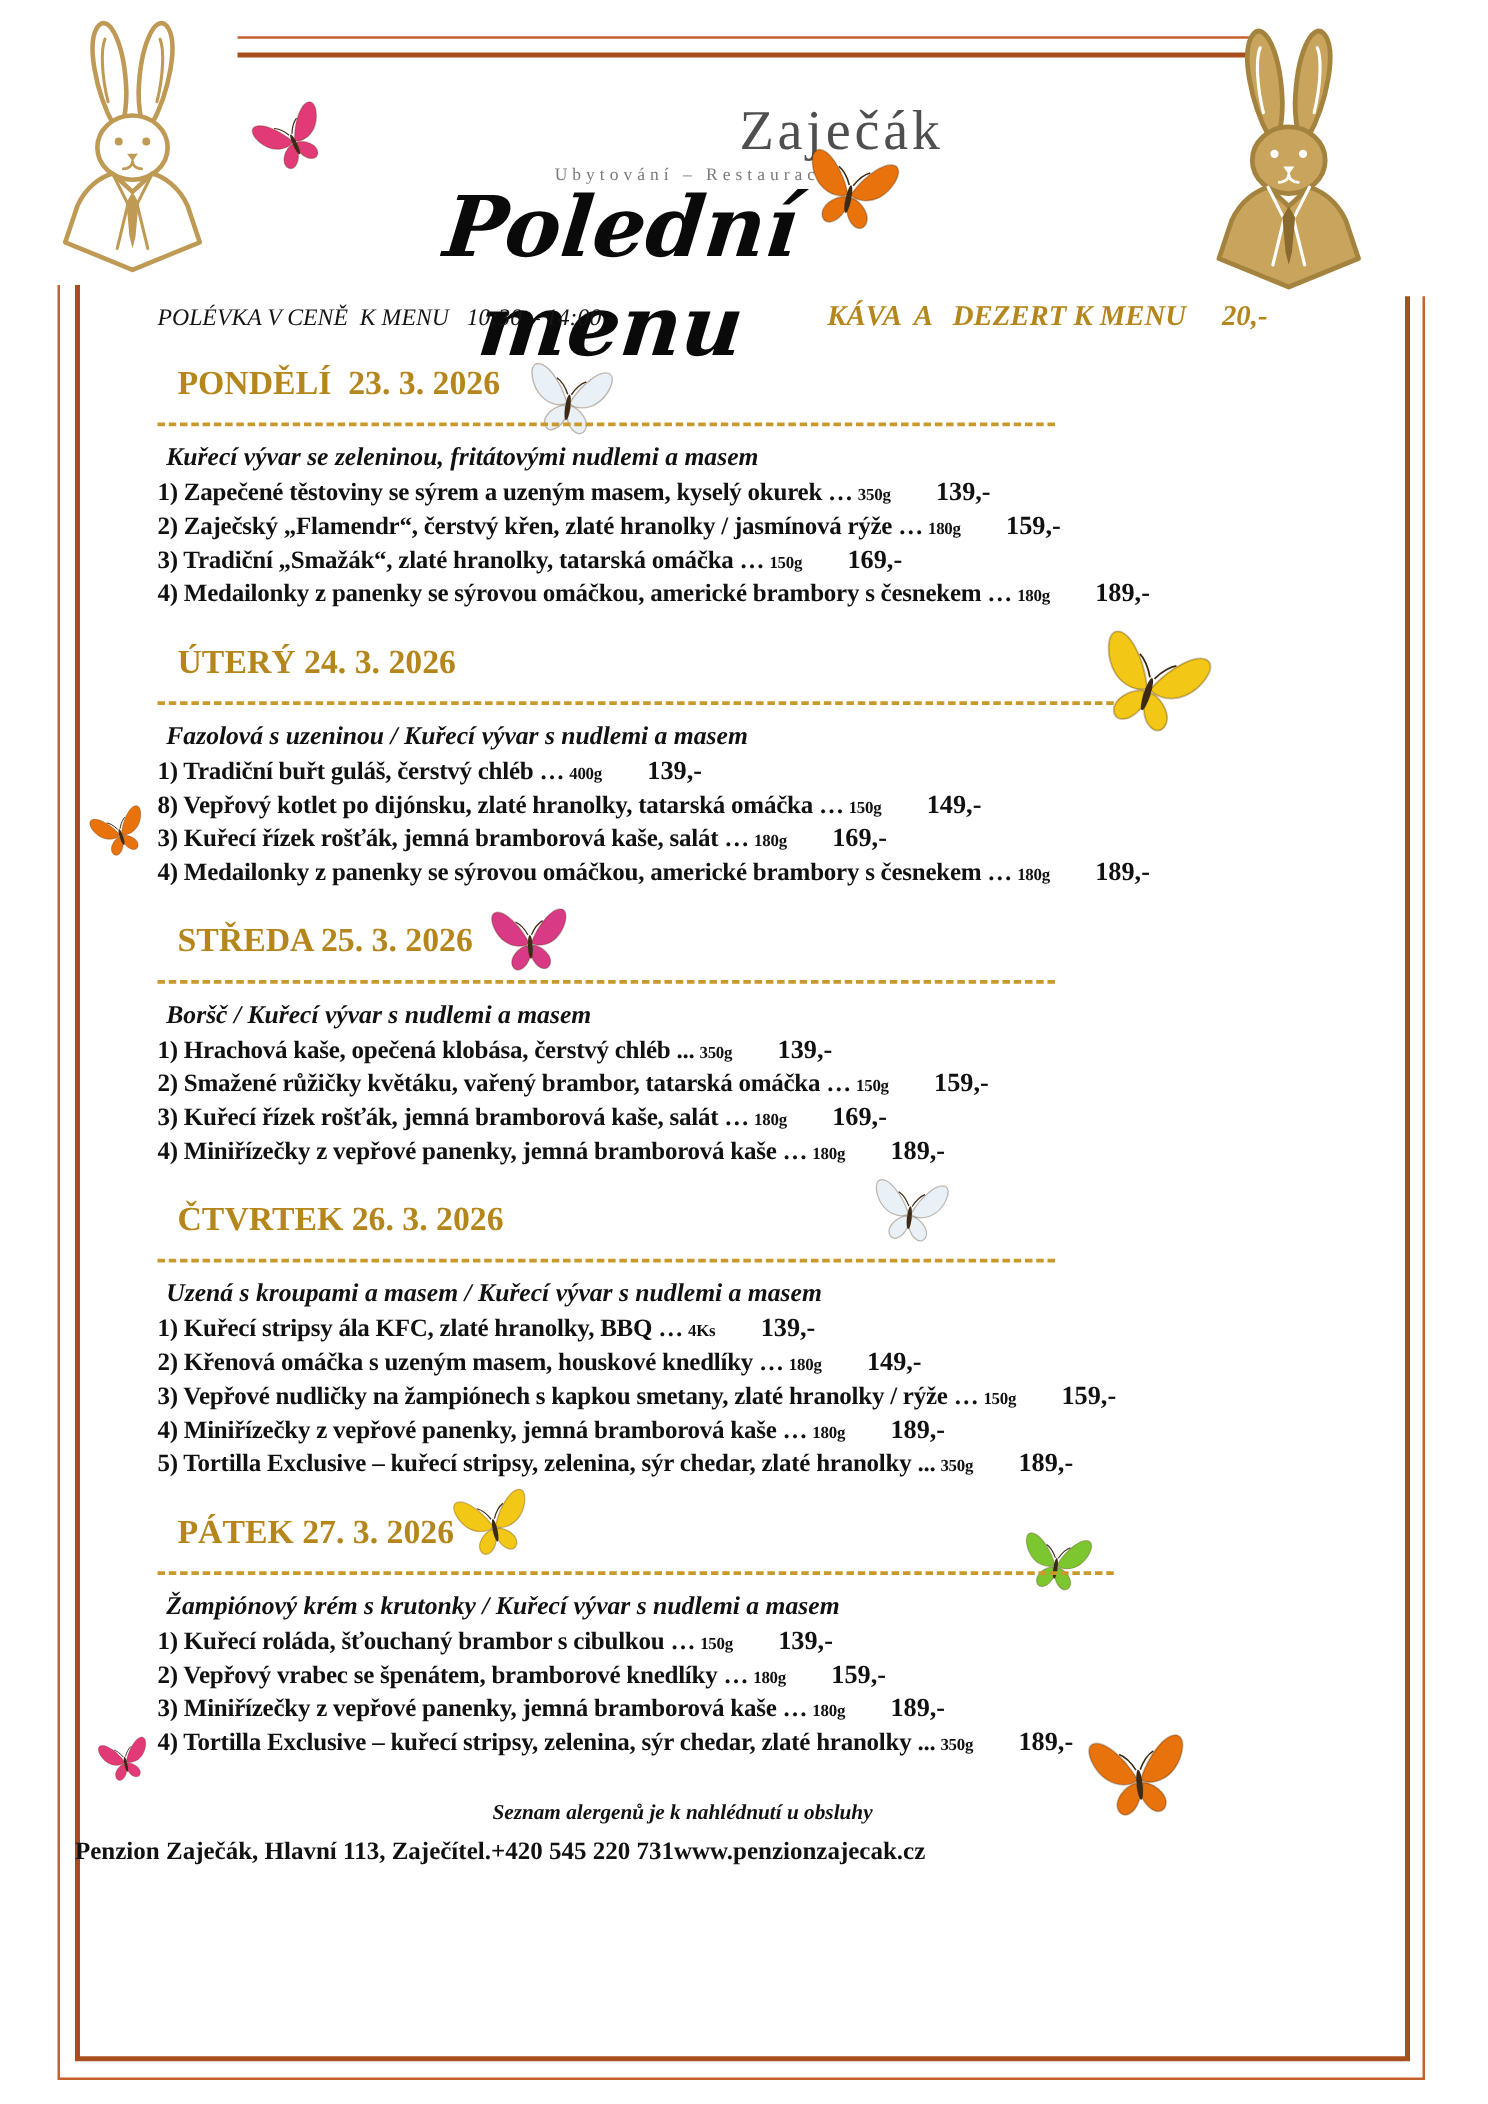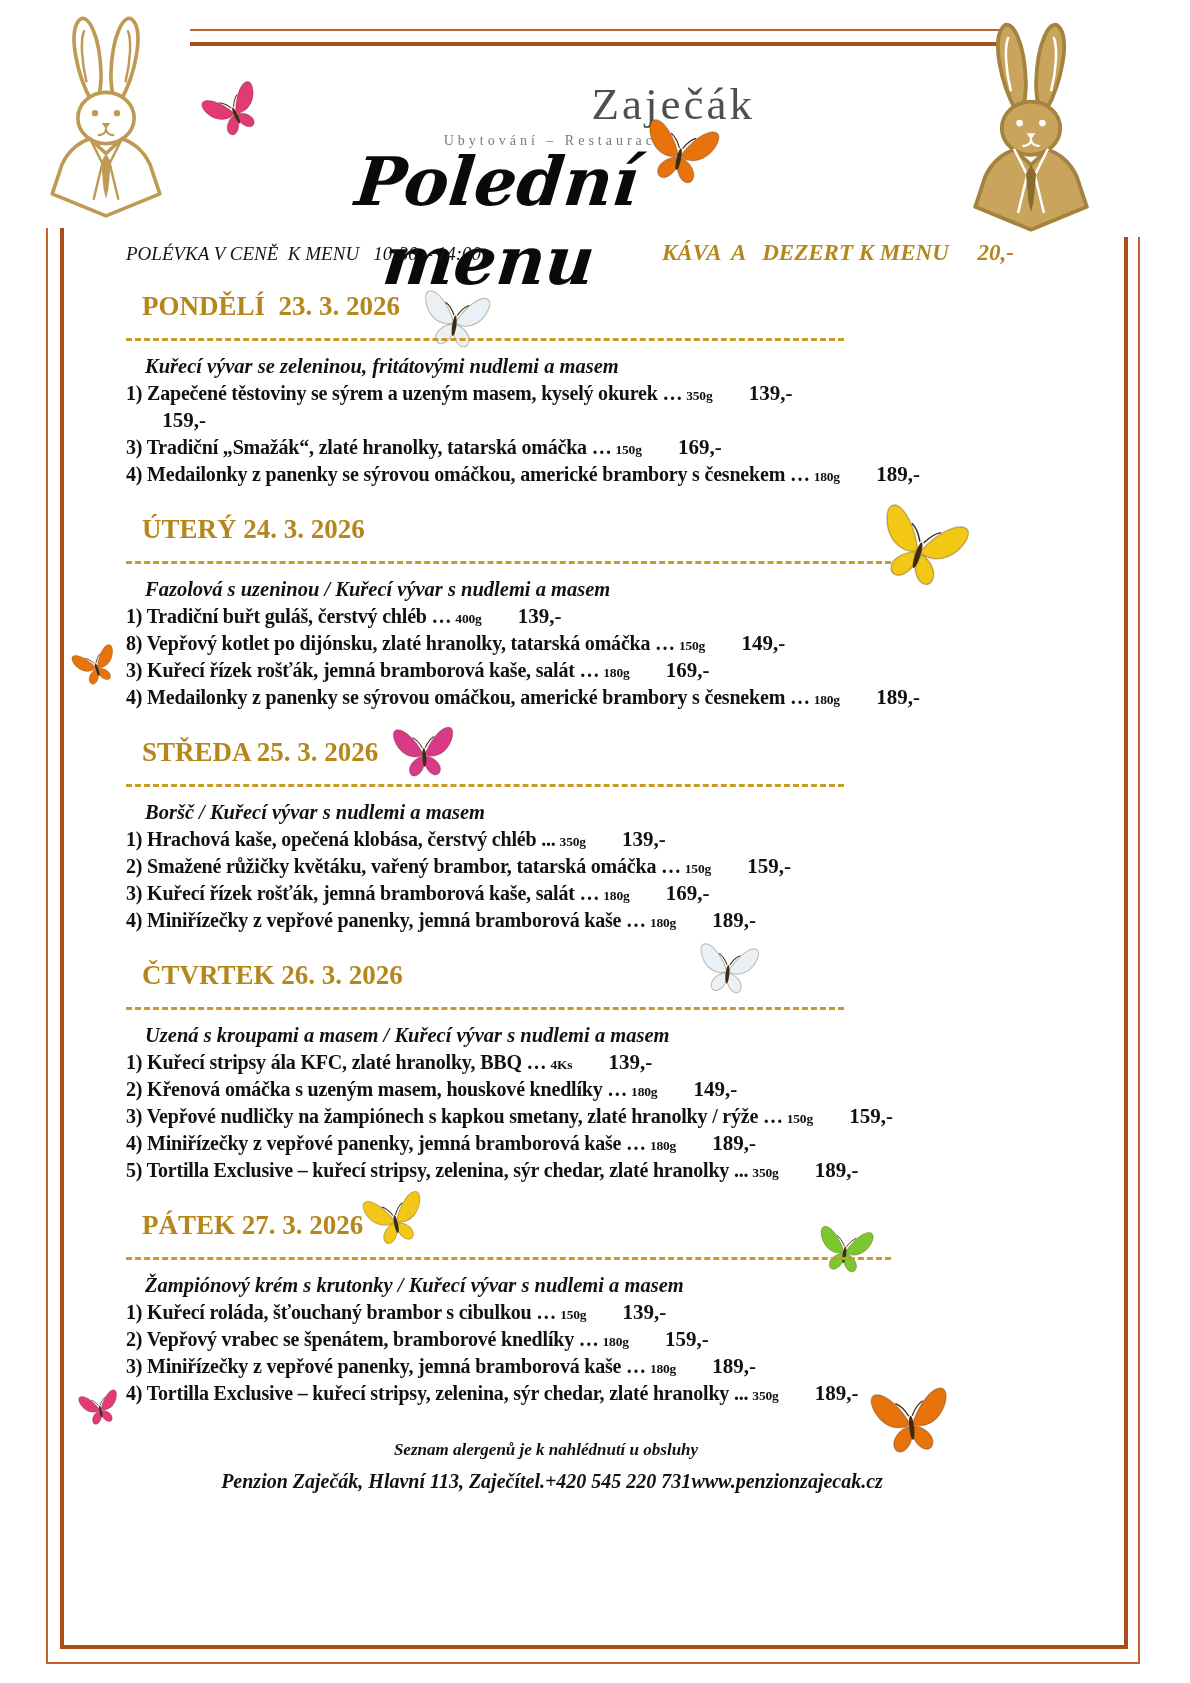--- a/index.html
+++ b/index.html
@@ -30,33 +30,33 @@
   .info-row{display:flex;justify-content:space-between;align-items:baseline;margin-bottom:12px;}
   .info-left{font-style:italic;font-size:19px;white-space:pre;color:#151515;}
   .info-right{font-style:italic;font-weight:bold;font-size:23px;white-space:pre;
               color:var(--accent,#B5861C);padding-right:18px;}
 
   .day{margin-top:24px;}
   .day-title{margin:16px;font-size:27px;line-height:32px;font-weight:bold;white-space:pre;
              color:var(--accent,#B5861C);}
   .divider{height:0;border-top:3px dashed var(--divider,#C9992C);margin:12px 0;width:718px;}
   .day:nth-of-type(2) .divider,.day:nth-of-type(5) .divider{width:765px;}
-  .soup{margin:0 16px 2px;padding-left:3px;font-size:20.5px;line-height:26px;
+  .soup{margin:0 4px 2px;padding-left:3px;font-size:20.5px;line-height:26px;
         font-weight:bold;font-style:italic;}
   .dish-row{display:flex;align-items:baseline;
             height:27px;white-space:nowrap;}
   .dish-text{font-weight:bold;font-size:20px;letter-spacing:-0.2px;}
   .dish-weight{font-weight:bold;font-size:13.5px;margin-left:4px;}
   .dish-price{font-weight:bold;font-size:21px;width:80px;text-align:right;flex:none;}
 
   
   .allergens{position:absolute;left:70px;top:1440px;width:952px;text-align:center;
              font-size:17px;font-weight:bold;font-style:italic;}
-  .footer-row{position:absolute;left:76px;top:1470px;width:952px;display:flex;
-              justify-content:center;font-size:20px;font-weight:bold;font-style:italic;}
+  .footer-row{position:absolute;left:60px;top:1470px;width:952px;display:flex;
+              justify-content:flex-start;font-size:20px;font-weight:bold;}
 
   
   .rabbit{position:absolute;}
   .rabbit-left{left:30px;top:8px;width:152px;height:214px;--rb-fill:#ffffff;
                --rb-stroke:#BE9A55;--rb-accent:#BE9A55;--rb-detail:#BE9A55;}
   .rabbit-right{left:950px;top:14px;width:162px;height:222px;--rb-fill:#C8A45C;
                --rb-stroke:#A3833E;--rb-accent:#8A6A2F;--rb-detail:#FFFFFF;}
   .bf{position:absolute;}
 </style>
 </head>
@@ -152,20 +152,21 @@
     <h2 class="day-title">PONDĚLÍ  23. 3. 2026</h2>
     <div class="divider"></div>
     <p class="soup">Kuřecí vývar se zeleninou, fritátovými nudlemi a masem</p>
     <div>
   <div class="dish-row">
     <span class="dish-text"><span>1) Zapečené těstoviny se sýrem a uzeným masem, kyselý okurek …</span><span class="dish-weight">350g</span></span>
     <span class="dish-price">139,-</span>
   </div>
 
   <div class="dish-row">
+    <span class="dish-text"><span>2) Zaječský „Flamendr“, čerstvý křen, zlaté hranolky / jasmínová rýže …</span><span class="dish-weight">180g</span></span>
     <span class="dish-price">159,-</span>
   </div>
 
   <div class="dish-row">
     <span class="dish-text"><span>3) Tradiční „Smažák“, zlaté hranolky, tatarská omáčka …</span><span class="dish-weight">150g</span></span>
     <span class="dish-price">169,-</span>
   </div>
 
   <div class="dish-row">
     <span class="dish-text"><span>4) Medailonky z panenky se sýrovou omáčkou, americké brambory s česnekem …</span><span class="dish-weight">180g</span></span>

